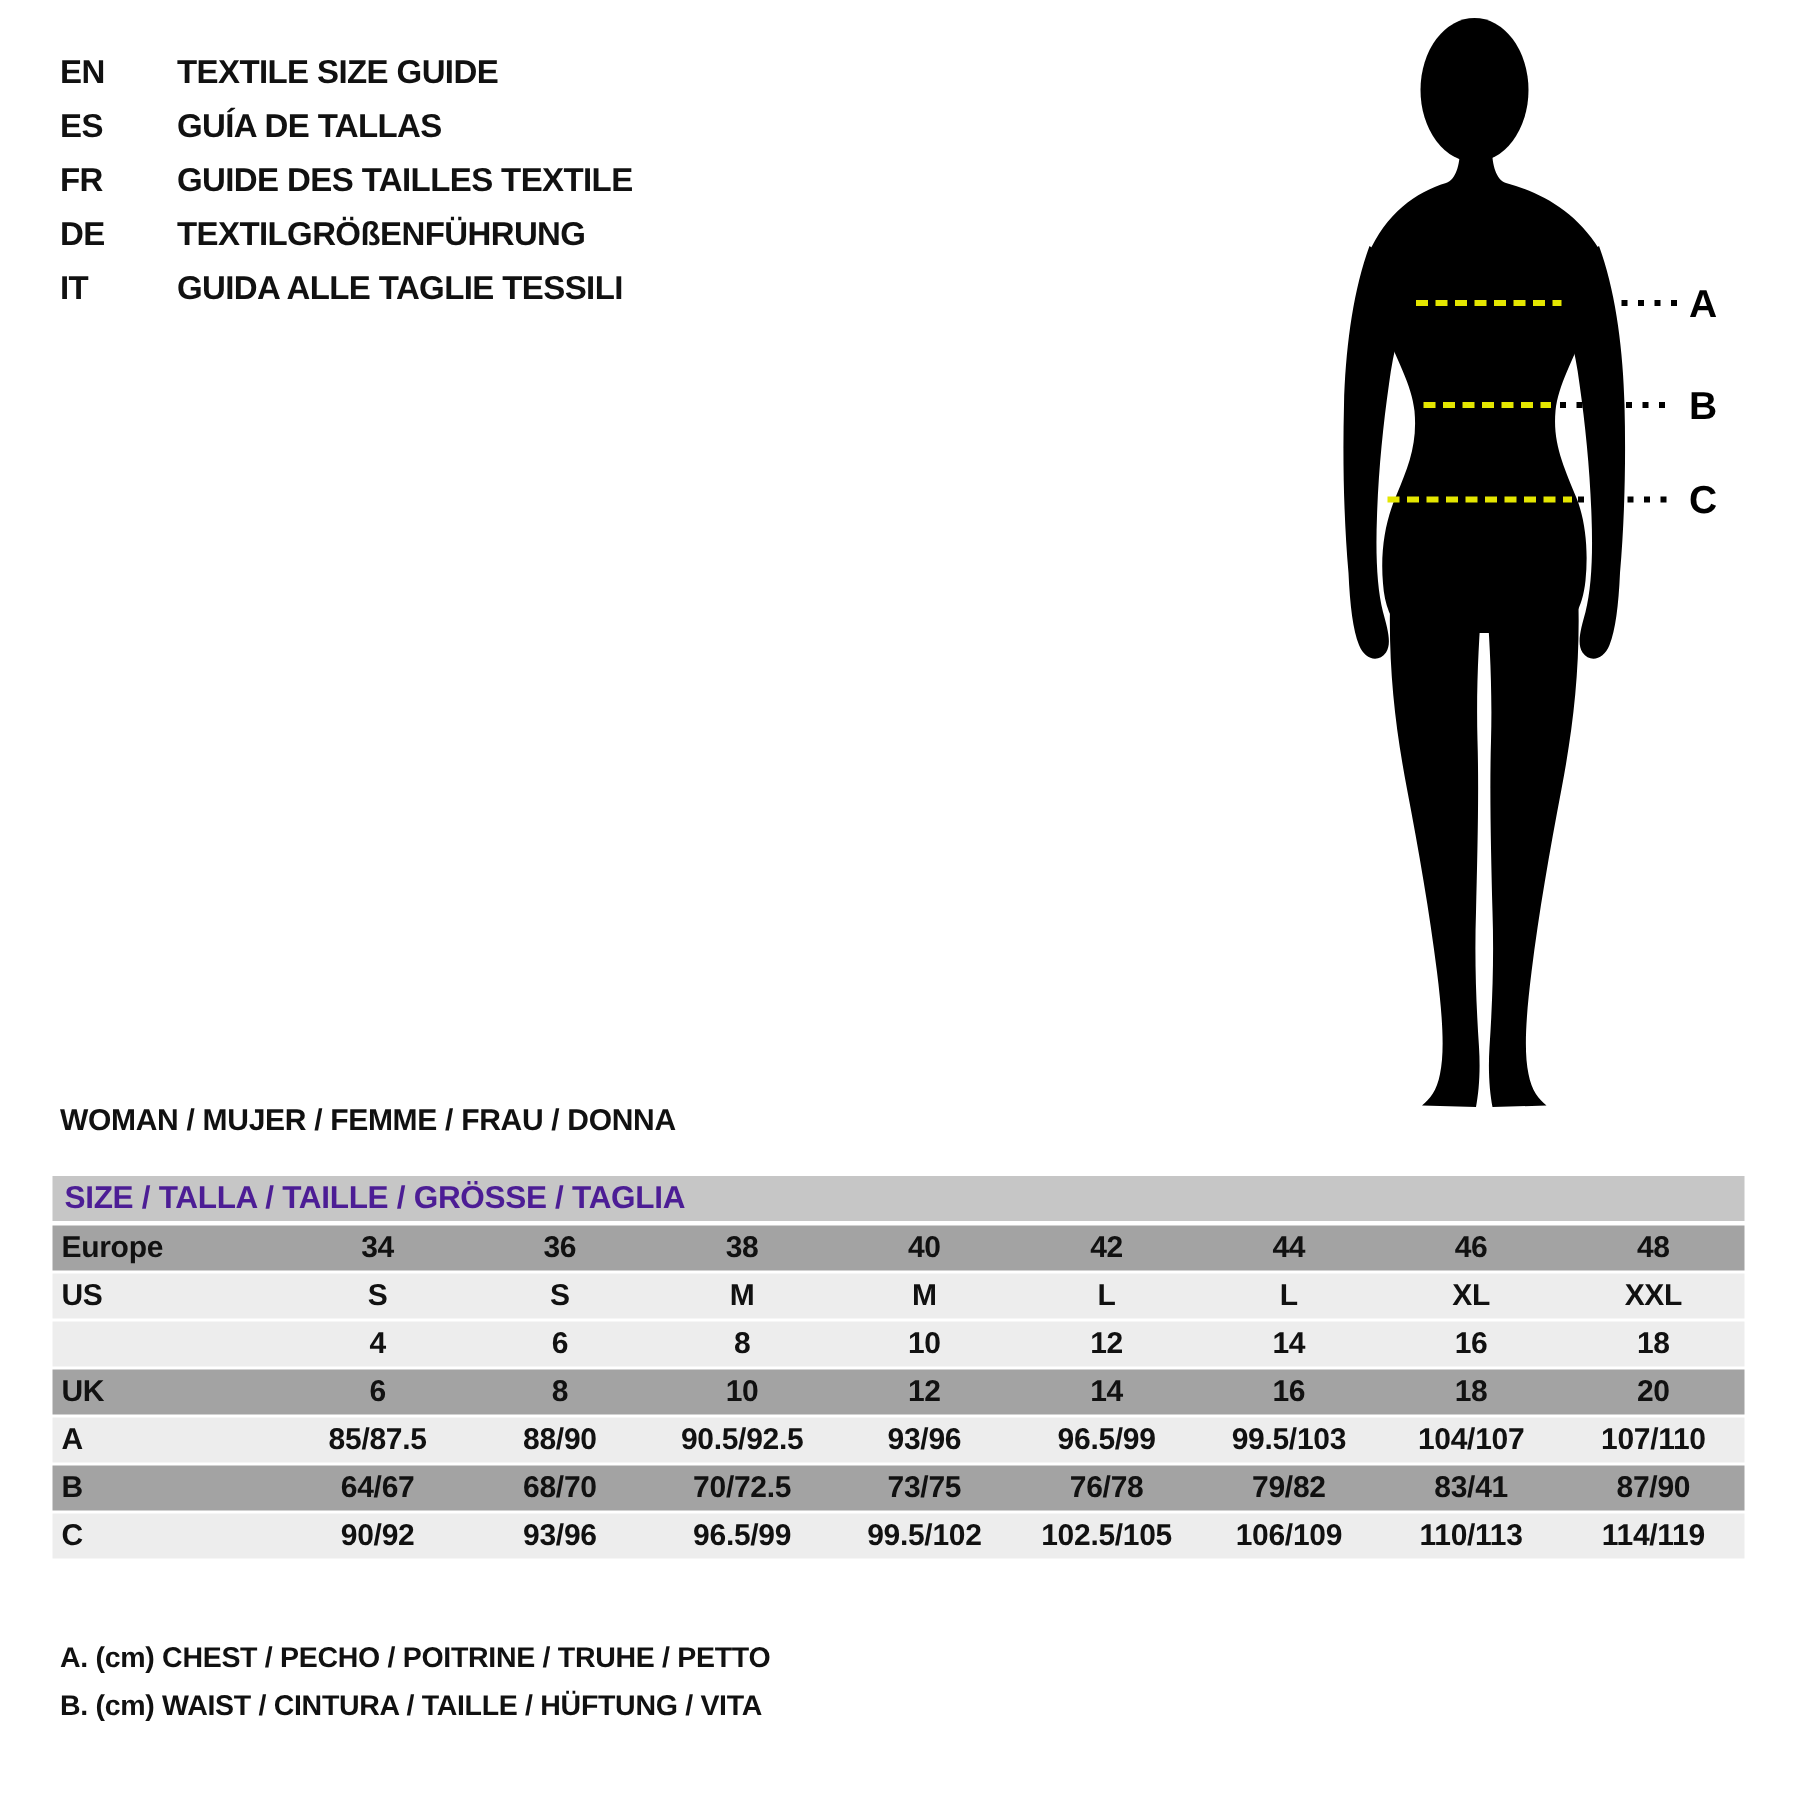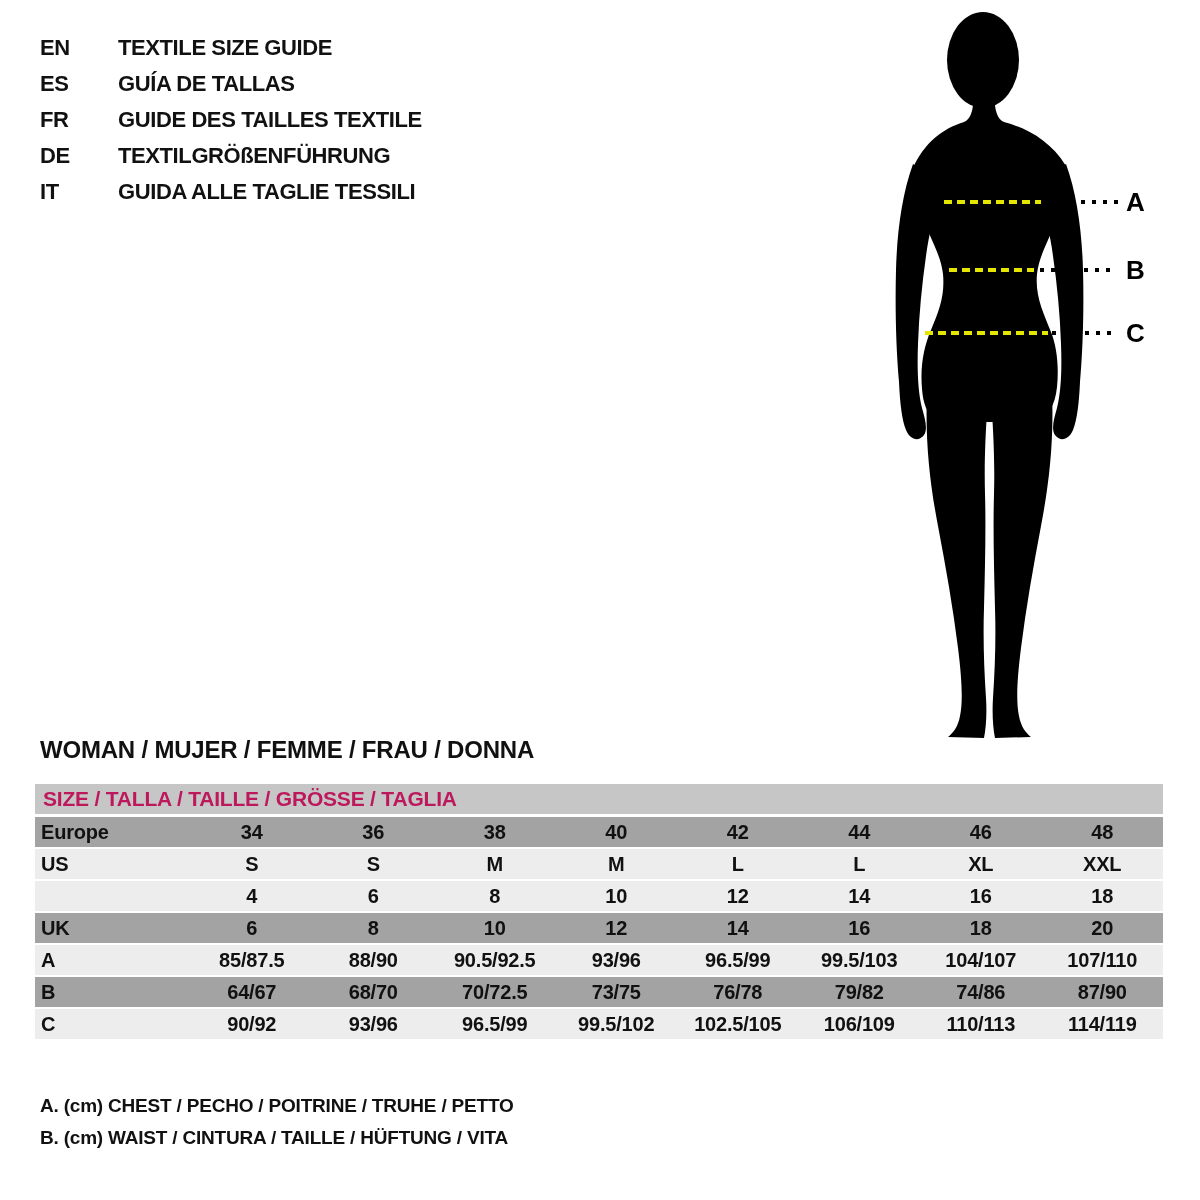--- a/index.html
+++ b/index.html
@@ -17,27 +17,27 @@
   .lang-code { width:78px; flex:0 0 78px; }
   .lang-text { white-space:nowrap; }
 
   
   .figure-wrap { position:absolute; left:860px; top:0; width:340px; height:745px; }
   .figure-wrap svg { display:block; }
   .measure-label { font-family:"Liberation Sans", sans-serif; font-weight:bold; font-size:26px; fill:#000; }
 
   
   .section-title { position:absolute; left:40px; top:736px;
-                   font-size:24px; font-weight:bold; letter-spacing:-0.2px; white-space:nowrap; }
+                   font-size:20px; font-weight:bold; letter-spacing:-0.2px; white-space:nowrap; }
 
   
   .table-wrap { position:absolute; left:35px; top:784px; width:1128px; }
   .table-header { height:30px; background:var(--header-bar,#c6c6c6);
                   font-size:21px; font-weight:bold; line-height:30px;
-                  padding-left:8px; letter-spacing:-0.2px; color:#be185d; }
+                  padding-left:8px; letter-spacing:-0.2px; color:#4c1d95; }
   .trows { margin-top:3px; }
   .trow { display:flex; height:30px; margin-bottom:2px; align-items:center;
           font-size:20px; font-weight:bold; letter-spacing:-0.2px; background:#a3a3a3; }
   .trow.shade { background:var(--row-shade,#ededed); }
   .trow .lbl { flex:0 0 156px; padding-left:6px; box-sizing:border-box; white-space:nowrap; }
   .trow .cell { flex:1 1 0; text-align:center; white-space:nowrap; }
 
   
   .legend { position:absolute; left:40px; top:1090px; }
   .legend-row { height:32px; display:flex; align-items:center;
@@ -181,21 +181,21 @@
           <div class="cell">107/110</div>
         </div>
         <div class="trow">
           <div class="lbl">B</div>
           <div class="cell">64/67</div>
           <div class="cell">68/70</div>
           <div class="cell">70/72.5</div>
           <div class="cell">73/75</div>
           <div class="cell">76/78</div>
           <div class="cell">79/82</div>
-          <div class="cell">74/86</div>
+          <div class="cell">83/41</div>
           <div class="cell">87/90</div>
         </div>
         <div class="trow shade">
           <div class="lbl">C</div>
           <div class="cell">90/92</div>
           <div class="cell">93/96</div>
           <div class="cell">96.5/99</div>
           <div class="cell">99.5/102</div>
           <div class="cell">102.5/105</div>
           <div class="cell">106/109</div>

